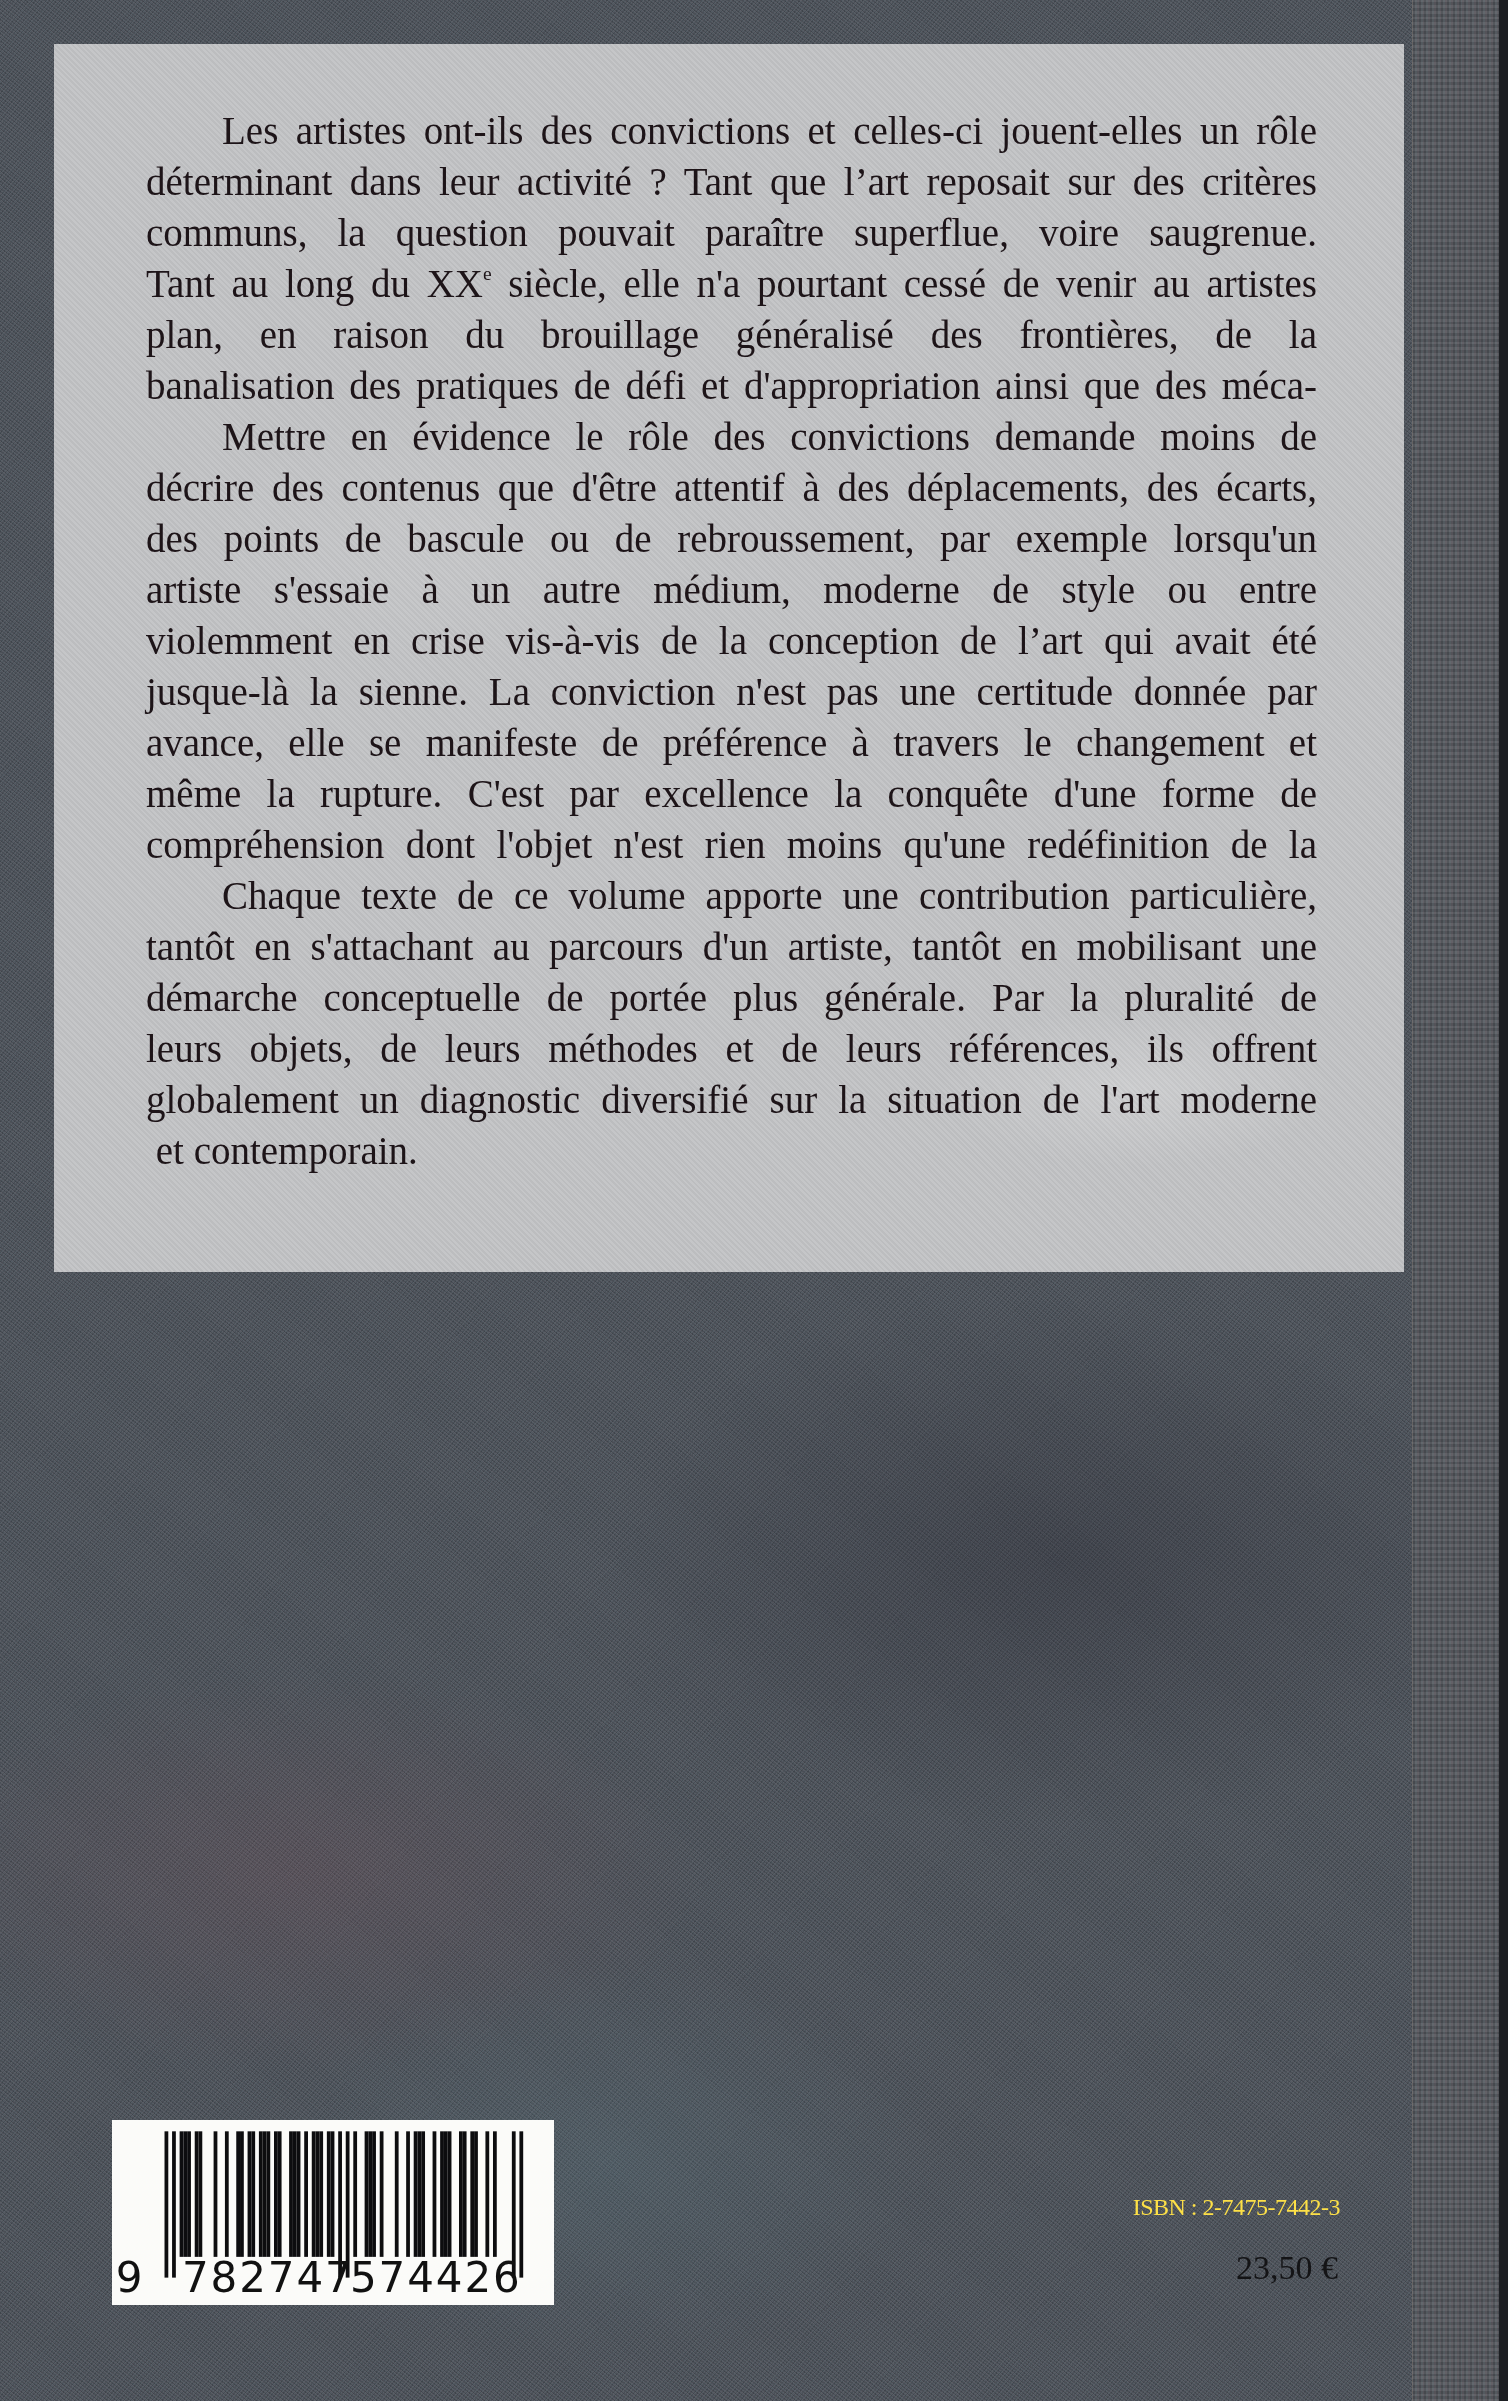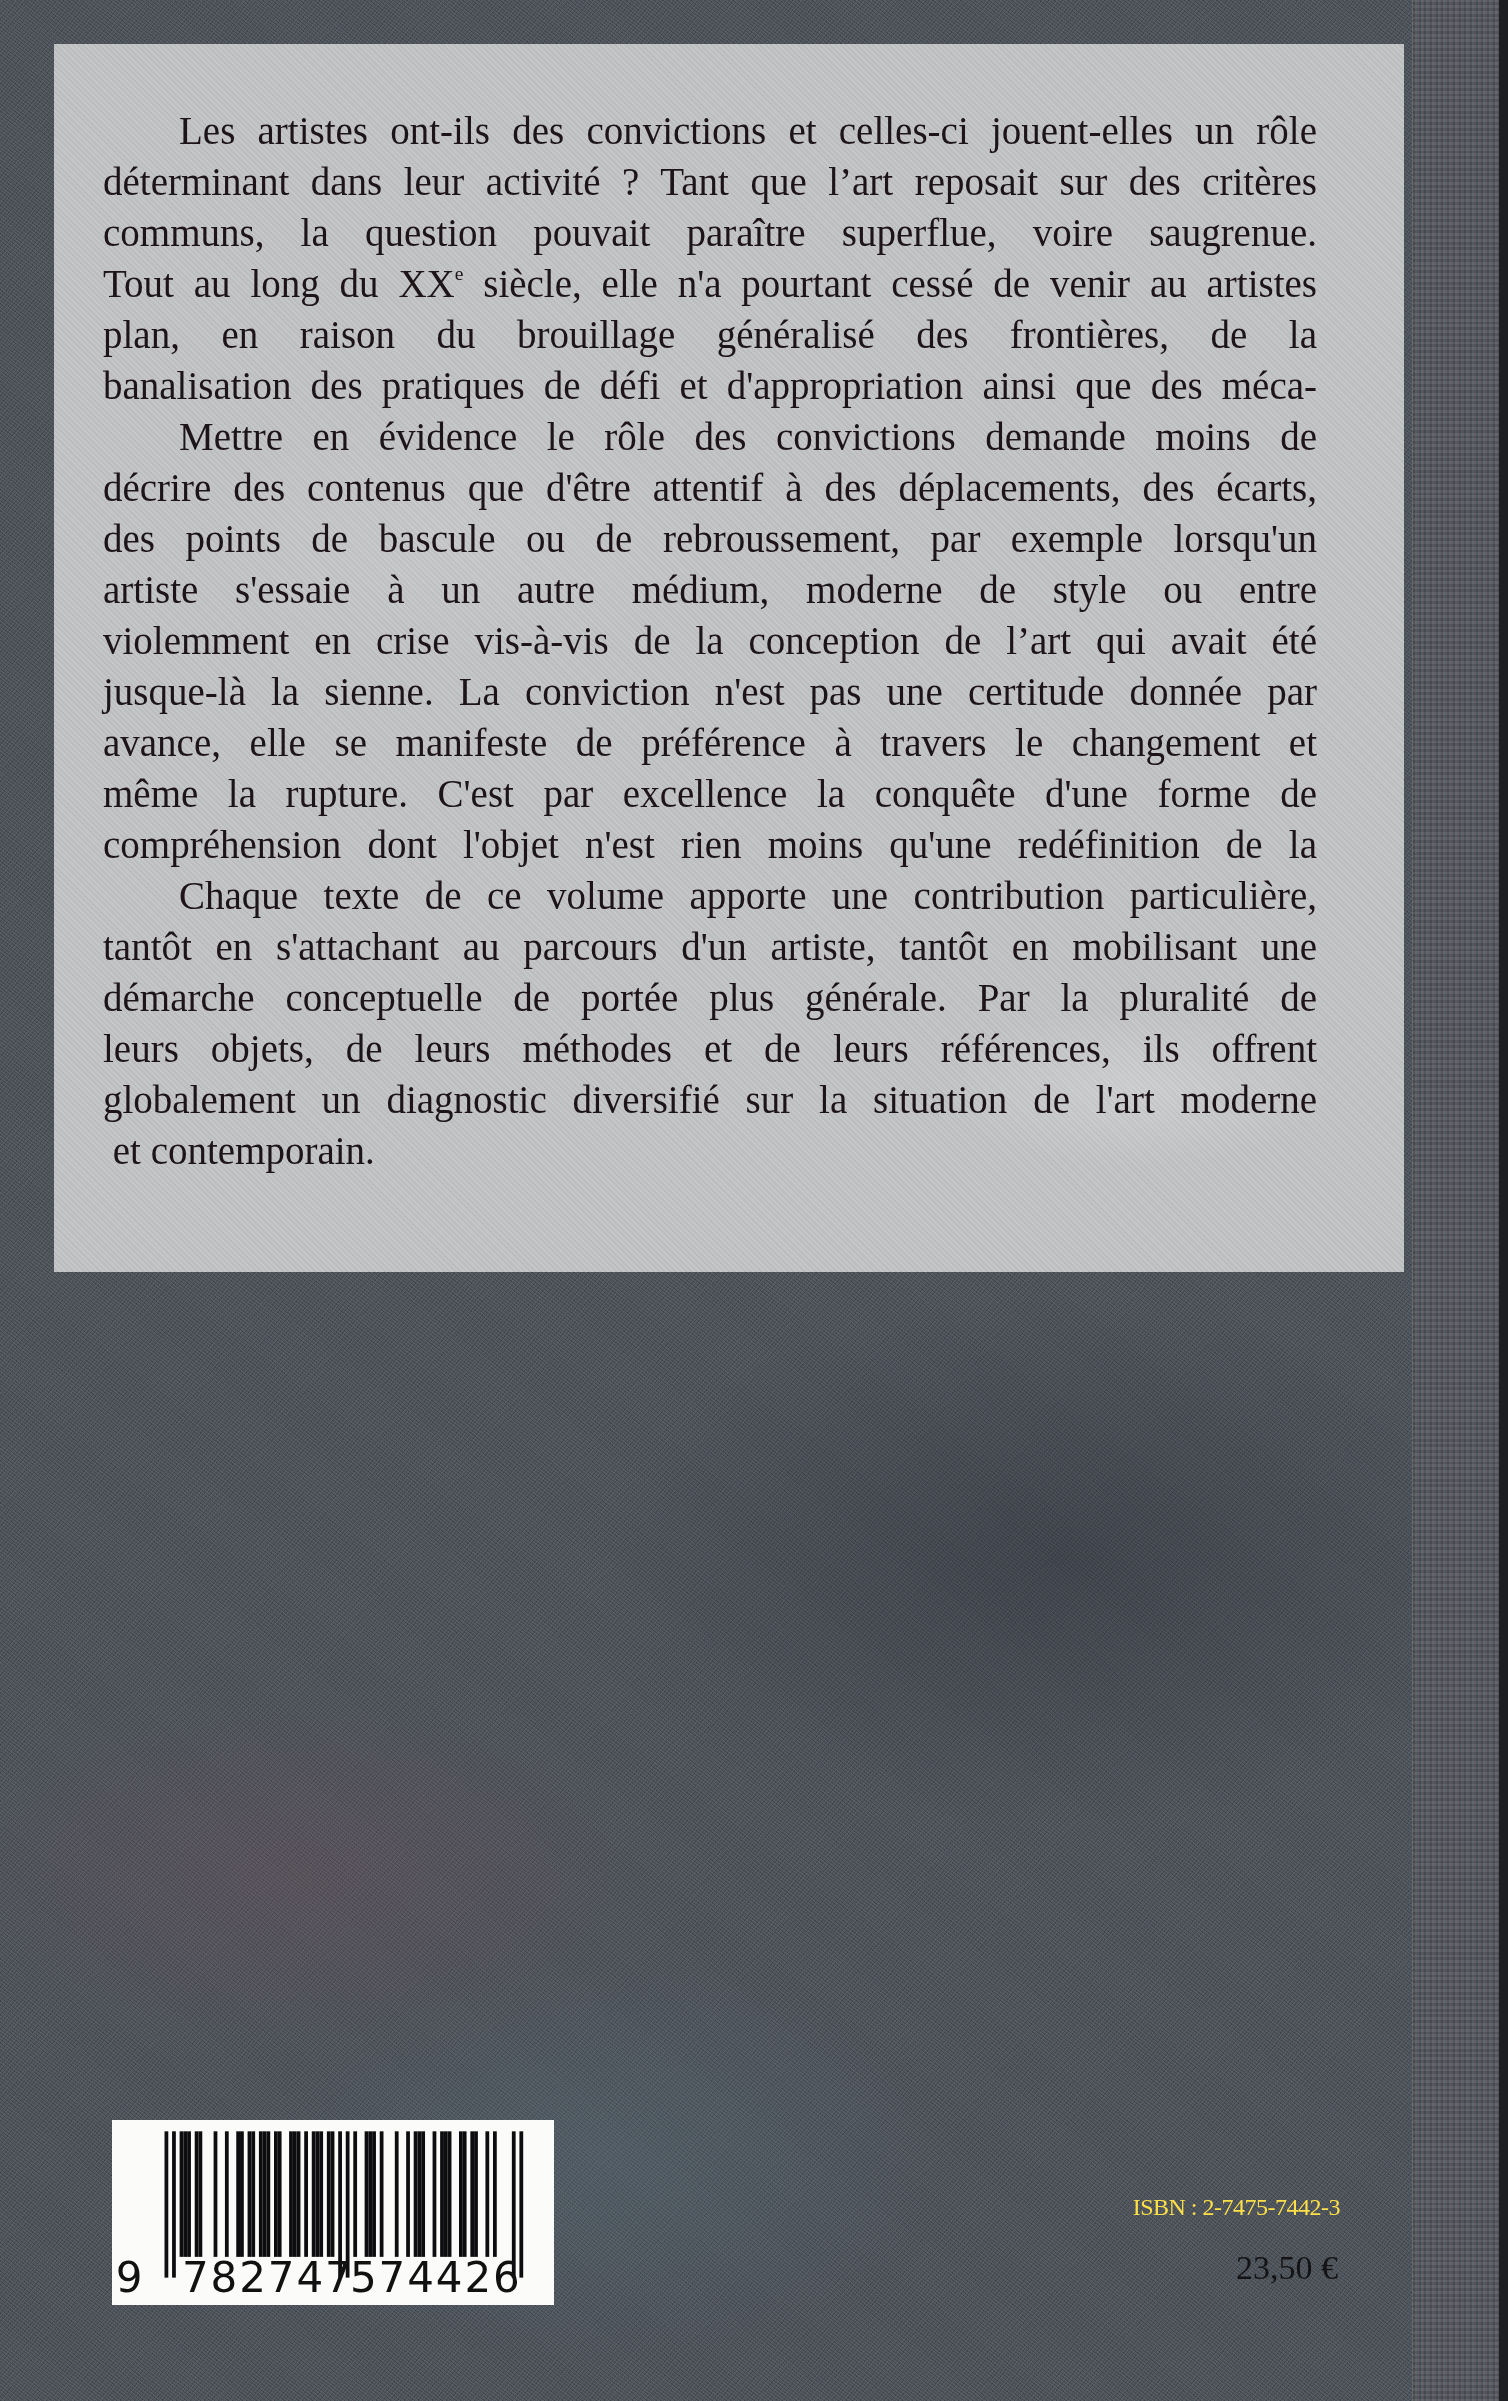--- a/index.html
+++ b/index.html
@@ -27,21 +27,21 @@
     background: #1c1e22;
   }
   .panel {
     position: absolute; left: 54px; top: 44px; width: 1350px; height: 1228px;
     background-color: #c2c3c5;
     background-image:
       radial-gradient(ellipse 284px 114px at 80% 85%, rgba(255,255,255,0.18), transparent 70%),
       radial-gradient(ellipse 379px 189px at 30% 40%, rgba(255,255,255,0.08), transparent 70%),
       repeating-linear-gradient(45deg, rgba(255,255,255,0.05) 0 1.9px, rgba(0,0,0,0.03) 1.9px 3.8px);
     box-sizing: border-box;
-    padding: 61px 87px 0 49px;
+    padding: 61px 87px 0 92px;
   }
   .para {
     margin: 0; color: #1d1418;
     font-size: 39px; line-height: 51px;
     text-align: justify; text-align-last: left;
     hyphens: manual;
   }
   .para .line { display: block; text-align: justify; text-align-last: justify; white-space: nowrap; }
   .para .line.last { text-align-last: left; }
   .para .line.indent { text-indent: 76px; }
@@ -69,21 +69,21 @@
 <body>
 
 <div class="spine"></div>
 <div class="spine-edge"></div>
 
 <div class="panel">
   <p class="para">
     <span class="line indent">Les artistes ont-ils des convictions et celles-ci jouent-elles un rôle</span>
     <span class="line">déterminant dans leur activité ? Tant que l’art reposait sur des critères</span>
     <span class="line">communs, la question pouvait paraître superflue, voire saugrenue.</span>
-    <span class="line"><span>Tout au long du XX</span><sup class="ord">e</sup><span> siècle, elle n'a pourtant cessé de venir au artistes</span></span>
+    <span class="line"><span>Tant au long du XX</span><sup class="ord">e</sup><span> siècle, elle n'a pourtant cessé de venir au artistes</span></span>
     <span class="line">plan, en raison du brouillage généralisé des frontières, de la</span>
     <span class="line">banalisation des pratiques de défi et d'appropriation ainsi que des méca-</span>
   </p>
   <p class="para">
     <span class="line indent">Mettre en évidence le rôle des convictions demande moins de</span>
     <span class="line">décrire des contenus que d'être attentif à des déplacements, des écarts,</span>
     <span class="line">des points de bascule ou de rebroussement, par exemple lorsqu'un</span>
     <span class="line">artiste s'essaie à un autre médium, moderne de style ou entre</span>
     <span class="line">violemment en crise vis-à-vis de la conception de l’art qui avait été</span>
     <span class="line">jusque-là la sienne. La conviction n'est pas une certitude donnée par</span>

